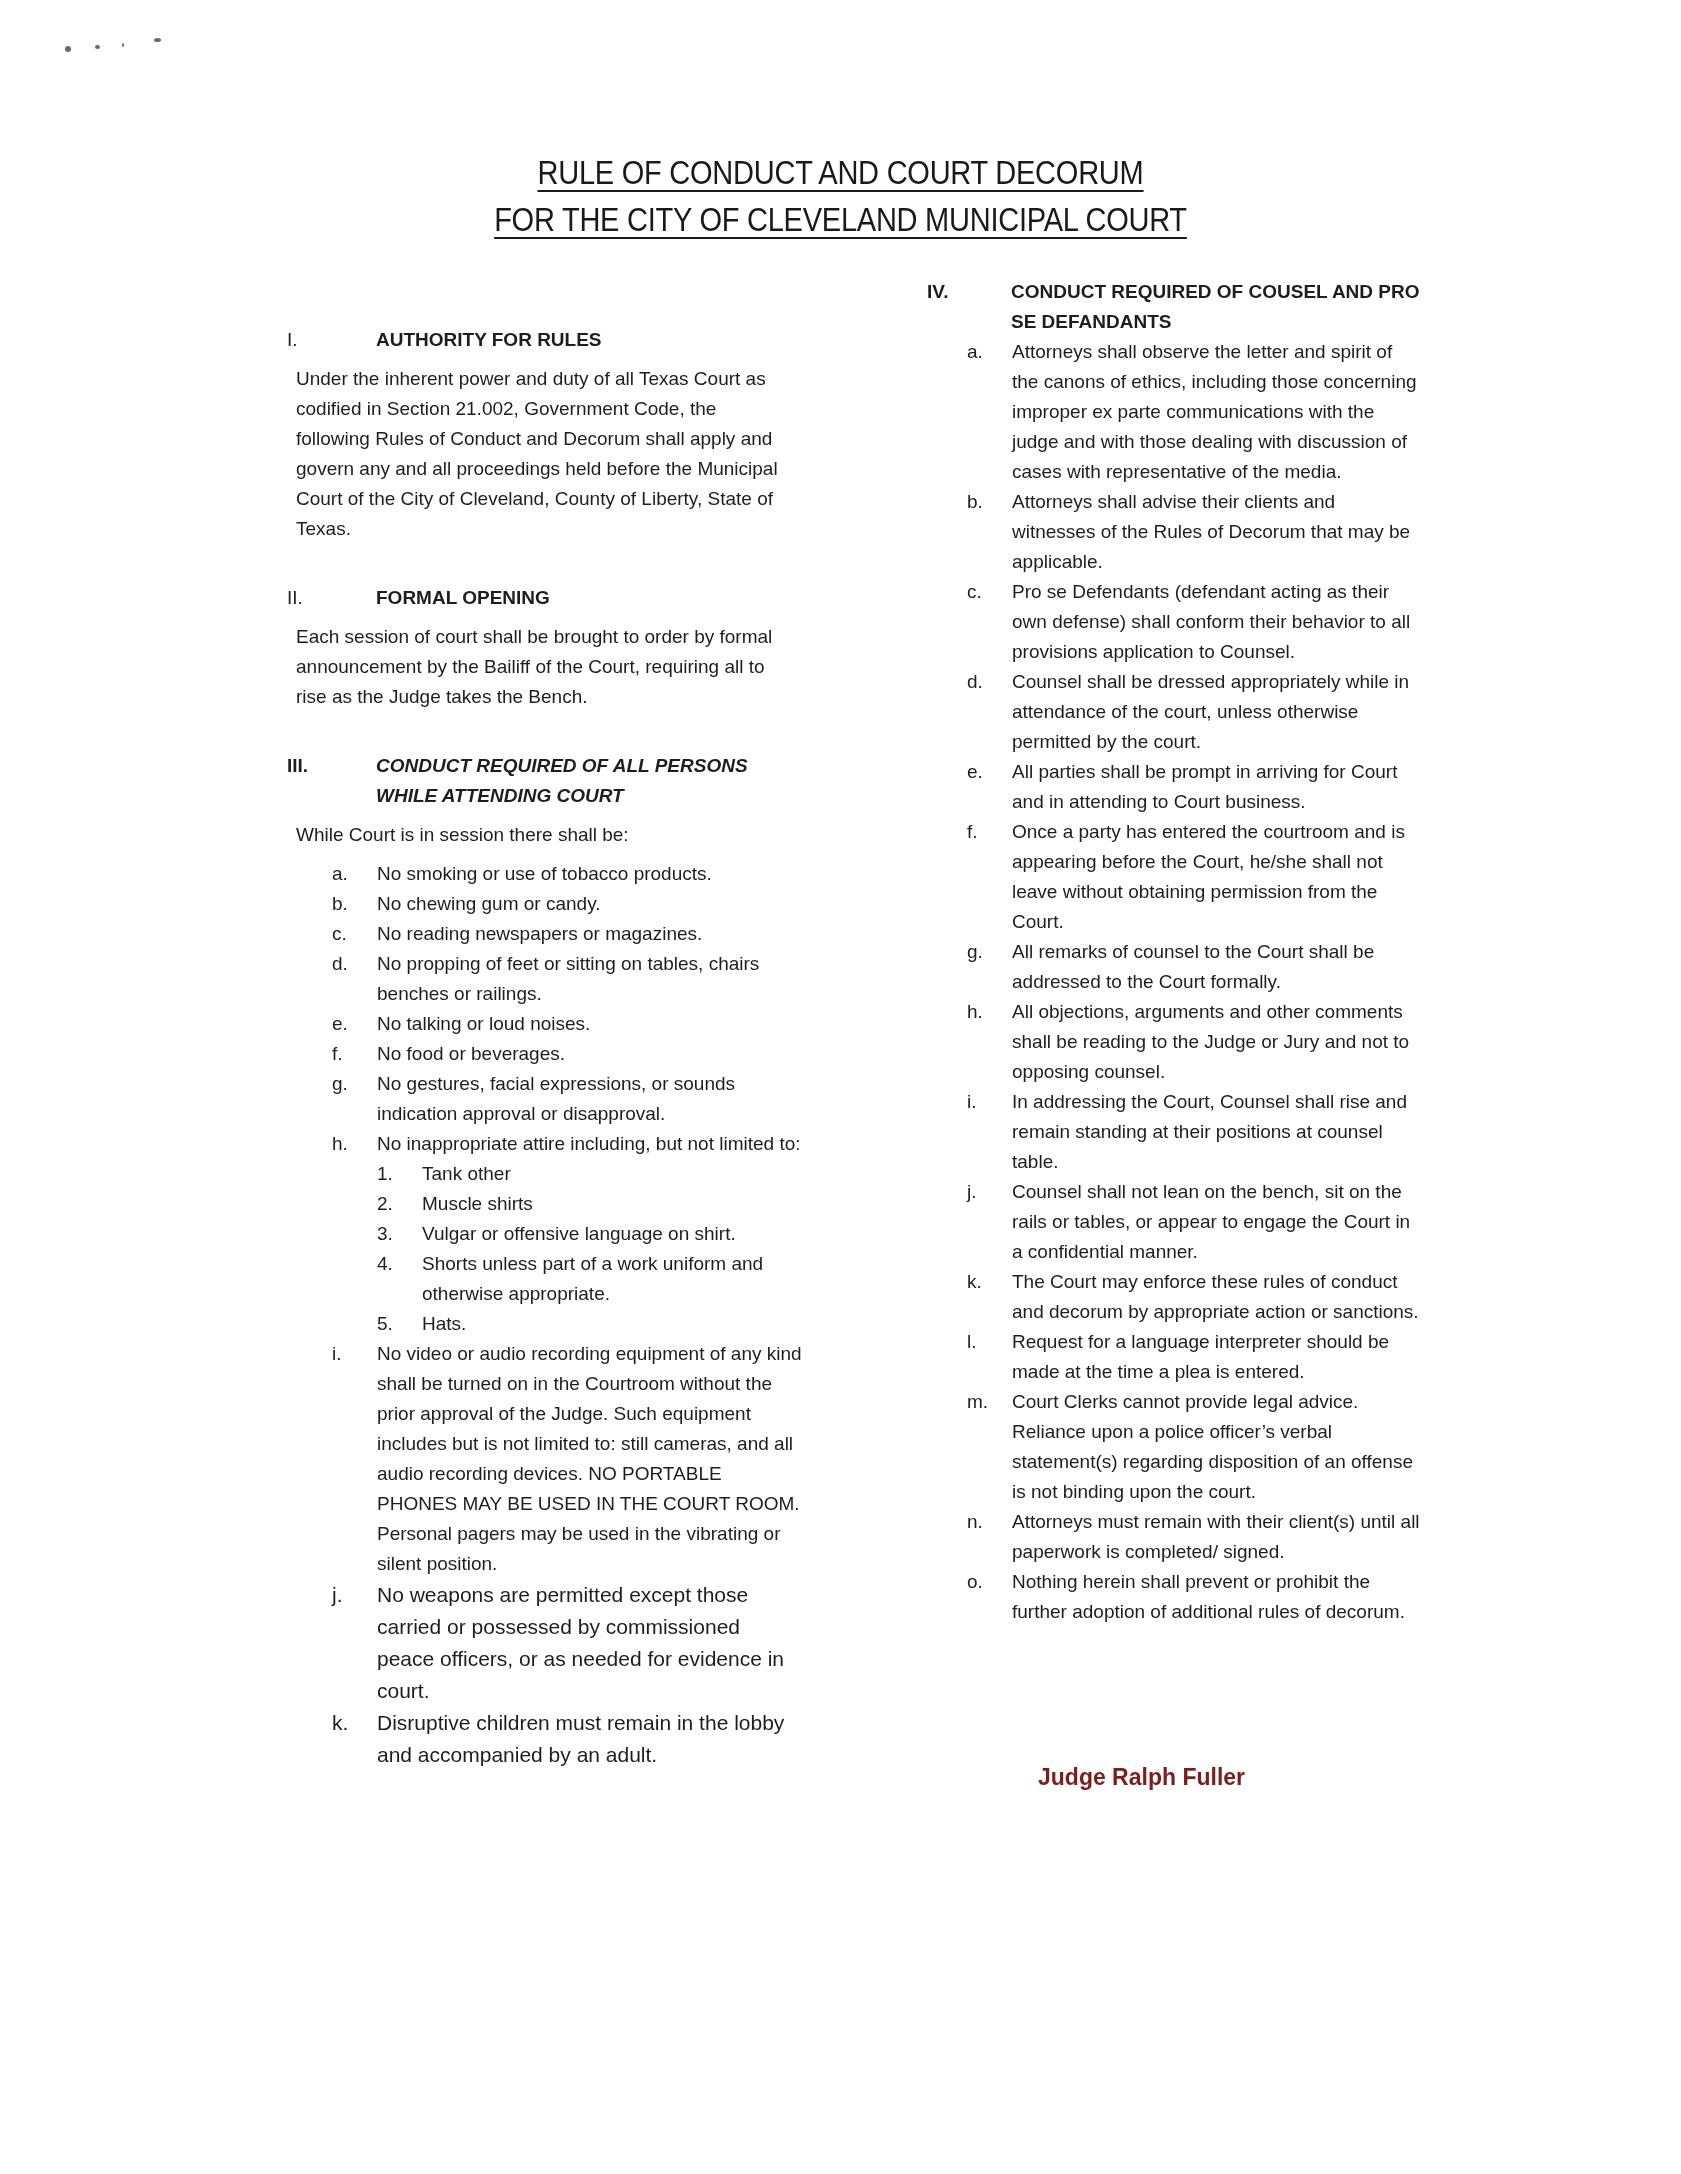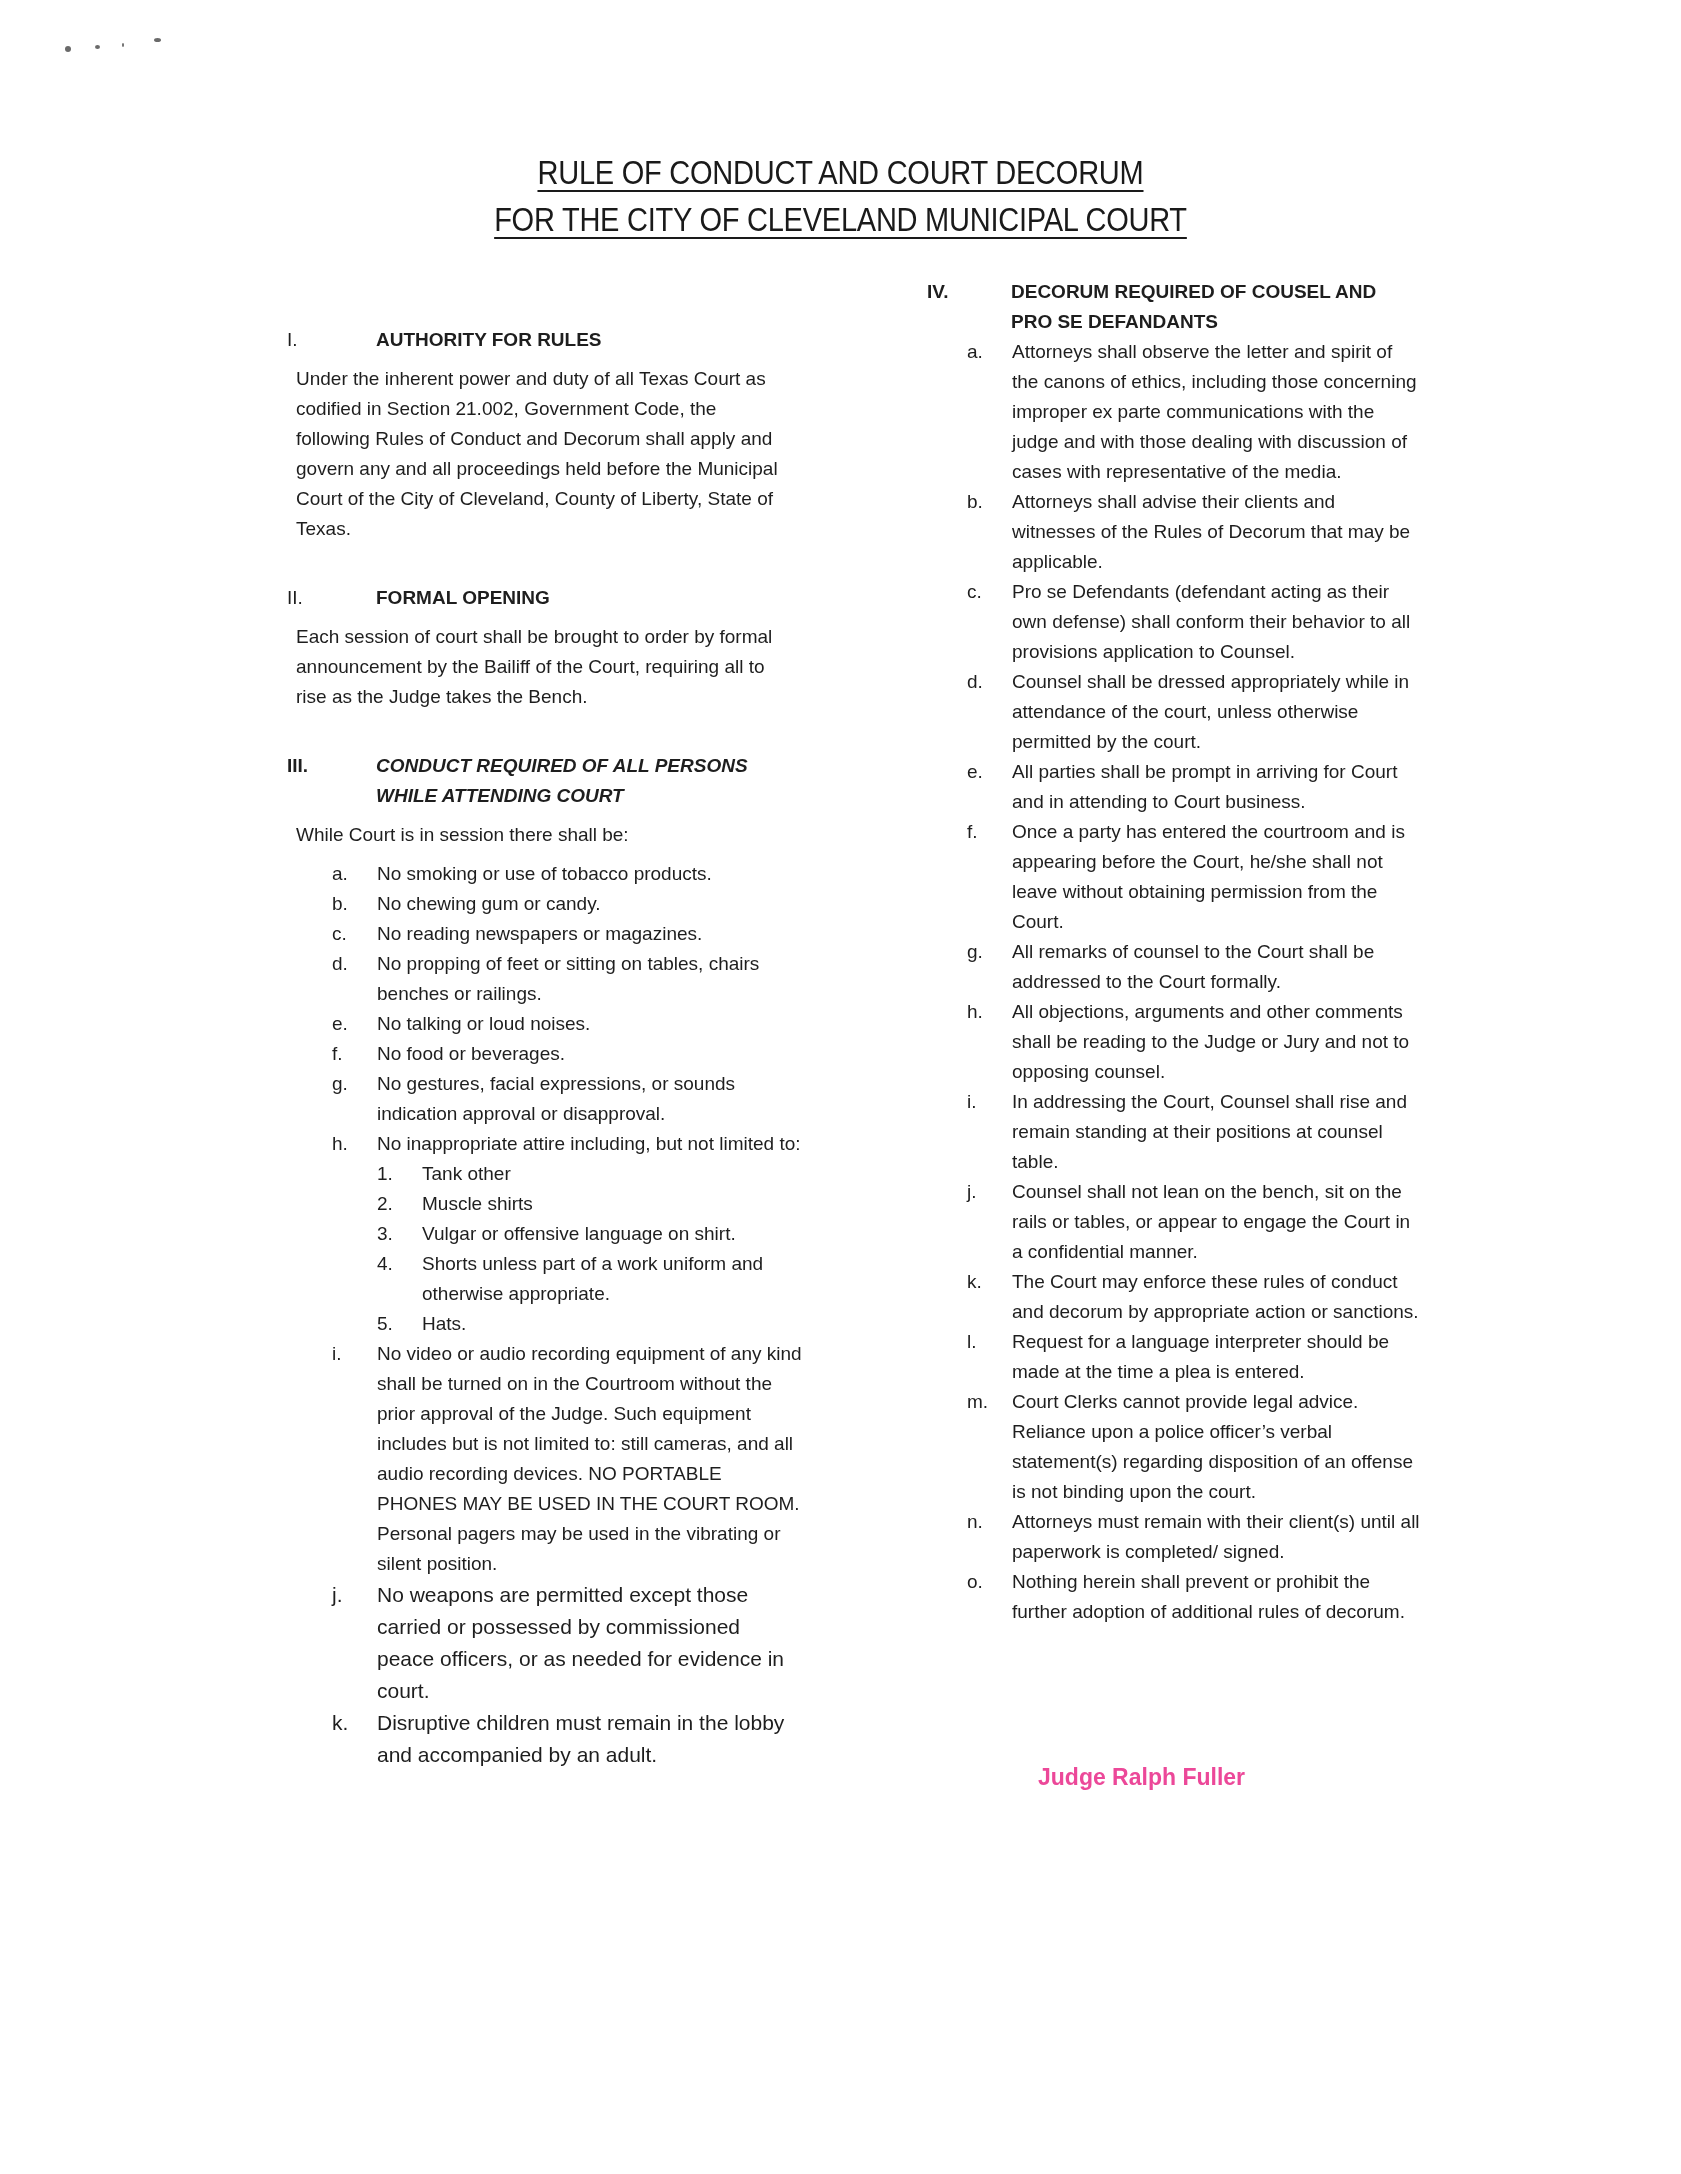--- a/index.html
+++ b/index.html
@@ -30,21 +30,21 @@
   .left-list { margin-left: 45px; }
   .sub-list { margin-left: 0; }
   .sub-item { display: flex; }
   .sub-item .n { width: 45px; flex: none; }
   .sub-item .text { flex: 1; }
   .big .text, .big .letter { font-size: 21px; line-height: 32px; }
   .right-list { margin-left: 40px; }
   .right-list .letter { width: 45px; }
   .signature {
     position: absolute; left: 1038px; top: 1764px;
-    font-size: 23px; font-weight: bold; color: #ec4899;
+    font-size: 23px; font-weight: bold; color: #7f1d1d;
   }
 </style>
 </head>
 <body>
 
 <div class="speck" style="left:65px;top:46px;width:6px;height:6px;"></div>
 <div class="speck" style="left:95px;top:45px;width:5px;height:4px;"></div>
 <div class="speck" style="left:122px;top:43px;width:2px;height:4px;"></div>
 <div class="speck" style="left:154px;top:38px;width:7px;height:4px;"></div>
 
@@ -143,21 +143,21 @@
     <div class="item big">
       <span class="letter">k.</span>
       <span class="text">Disruptive children must remain in the lobby and accompanied by an adult.</span>
     </div>
   </div>
 </div>
 
 <div class="col col-right">
   <div class="section-head">
     <span class="num bold" style="width:84px;">IV.</span>
-    <span class="htext">DECORUM REQUIRED OF COUSEL AND PRO SE DEFANDANTS</span>
+    <span class="htext">CONDUCT REQUIRED OF COUSEL AND PRO SE DEFANDANTS</span>
   </div>
   <div class="right-list">
     <div class="item">
       <span class="letter">a.</span>
       <span class="text">Attorneys shall observe the letter and spirit of the canons of ethics, including those concerning improper ex parte communications with the judge and with those dealing with discussion of cases with representative of the media.</span>
     </div>
     <div class="item">
       <span class="letter">b.</span>
       <span class="text">Attorneys shall advise their clients and witnesses of the Rules of Decorum that may be applicable.</span>
     </div>

